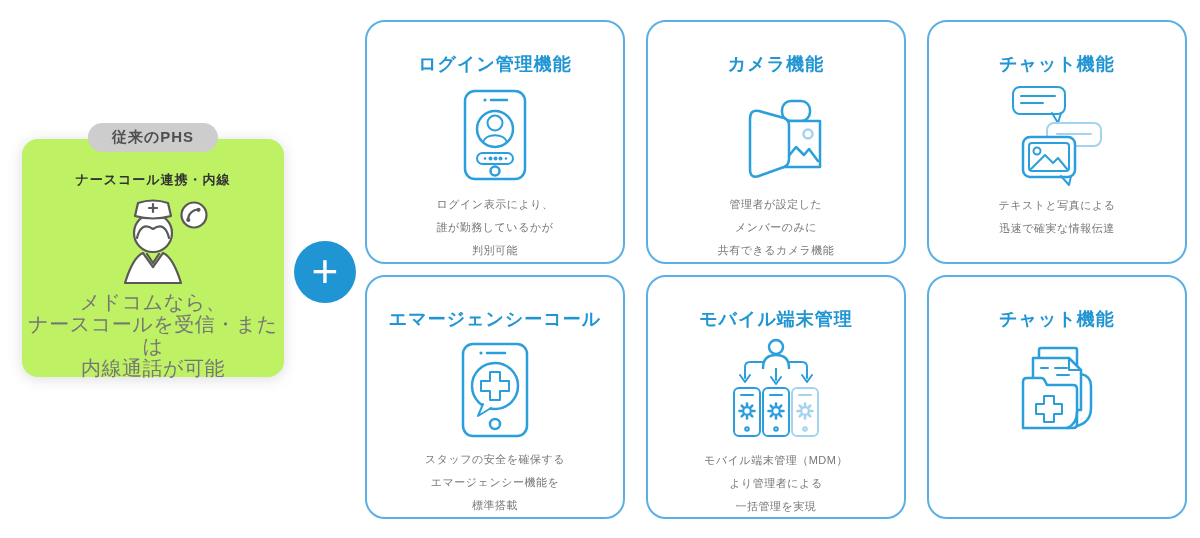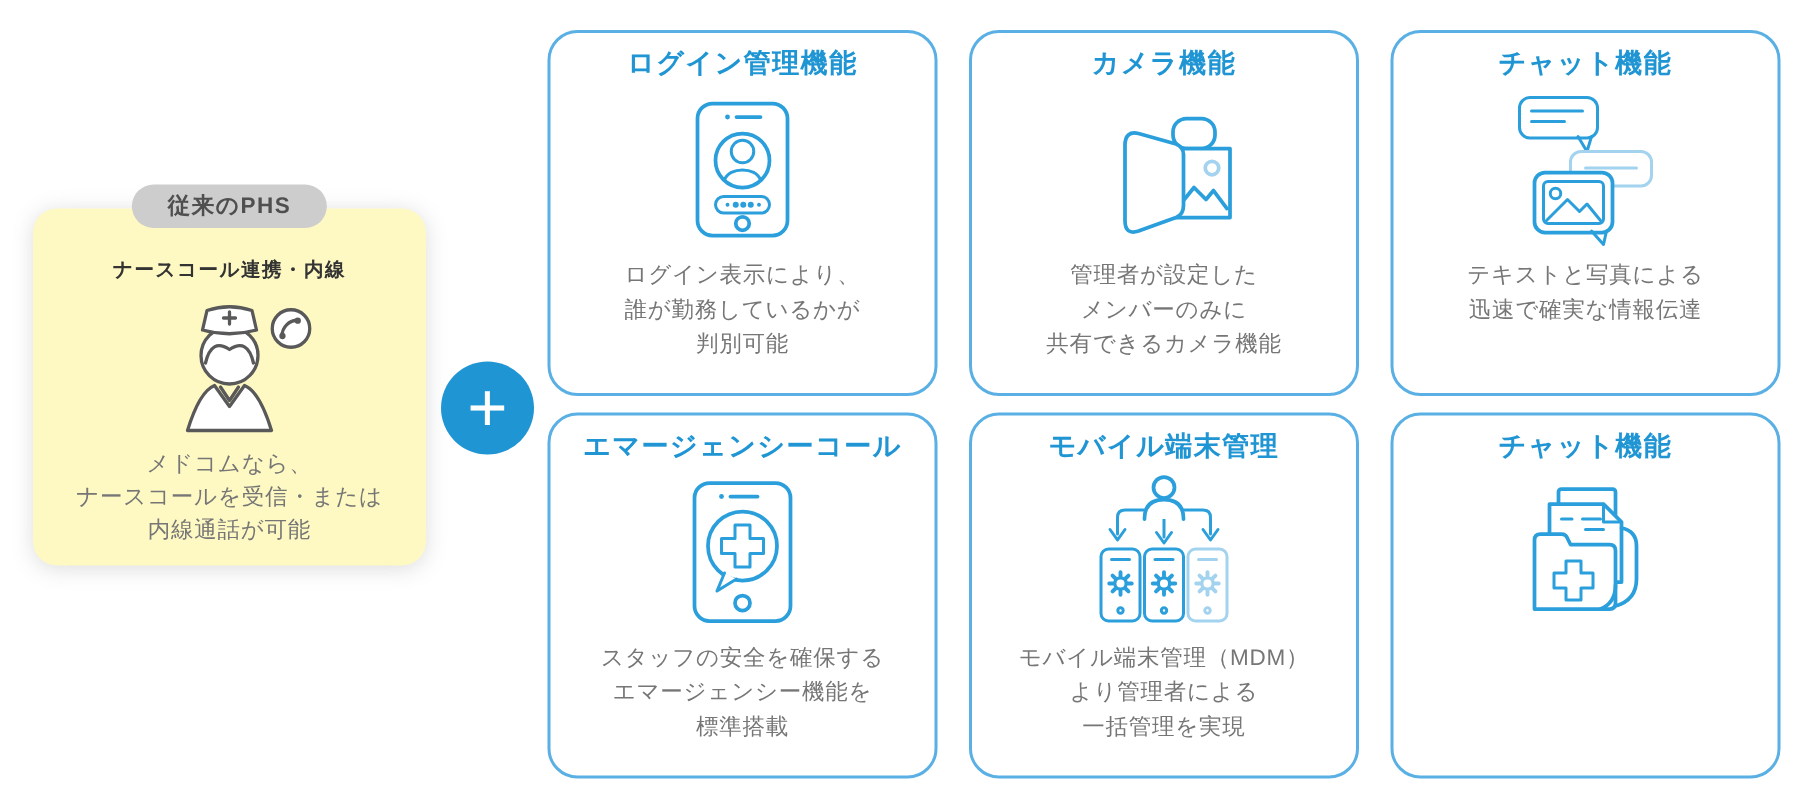--- a/index.html
+++ b/index.html
@@ -3,63 +3,63 @@
 <meta charset="utf-8">
 <style>
   html,body{margin:0;padding:0;background:#ffffff;}
   #canvas{
     position:relative;width:1200px;height:538px;background:#ffffff;overflow:hidden;
     font-family:"Liberation Sans","DejaVu Sans",sans-serif;
   }
   
   .phs-card{
     position:absolute;left:22px;top:139px;width:262px;height:238px;
-    background:#fef9c3;border-radius:16px;
+    background:#bef264;border-radius:16px;
     box-shadow:0 2px 14px rgba(100,100,100,.22);
     display:flex;flex-direction:column;align-items:center;box-sizing:border-box;
   }
   .phs-badge{
     position:absolute;top:-16px;left:50%;transform:translateX(-50%);
     background:var(--badge-bg);color:var(--badge-text);
     font-size:15px;font-weight:bold;letter-spacing:1px;
     padding:5px 24px;border-radius:17px;white-space:nowrap;
   }
   .phs-title{
     margin-top:32px;font-size:13px;font-weight:bold;color:var(--title-dark);
     letter-spacing:1px;text-align:center;
   }
   .phs-icon-box{height:104px;display:flex;align-items:center;justify-content:center;margin-top:4px;}
   .phs-desc{
-    margin-top:2px;font-size:15px;line-height:22px;color:var(--body-gray);
+    margin-top:2px;font-size:20px;line-height:22px;color:var(--body-gray);
     letter-spacing:0.5px;text-align:center;white-space:pre-line;
   }
   
   .plus-circle{
     position:absolute;left:294px;top:241px;width:62px;height:62px;border-radius:50%;
     background:var(--accent-blue);display:flex;align-items:center;justify-content:center;
   }
   .plus-circle span{color:#fff;font-size:46px;font-weight:400;line-height:1;margin-top:-3px;}
   
   .grid{
     position:absolute;left:365px;top:20px;
     display:grid;grid-template-columns:repeat(3,260px);grid-template-rows:244px 244px;
     column-gap:21px;row-gap:11px;
   }
   .feature-card{
     background:#fff;border:2px solid var(--card-border-blue);border-radius:20px;
     box-sizing:border-box;display:flex;flex-direction:column;align-items:center;
-    padding-top:8px;
+    padding-top:30px;
   }
   .feature-title{
     font-size:18px;font-weight:bold;color:var(--accent-blue);
     letter-spacing:1px;text-align:center;white-space:nowrap;
   }
   .icon-box{height:102px;display:flex;align-items:center;justify-content:center;margin-top:8px;}
   .feature-desc{
-    margin-top:8px;font-size:15px;line-height:23px;color:var(--body-gray);
+    margin-top:8px;font-size:11px;line-height:23px;color:var(--body-gray);
     letter-spacing:0.5px;text-align:center;white-space:pre-line;
   }
   
   .s-med{stroke:var(--icon-blue);fill:none;stroke-width:2.5;stroke-linecap:round;stroke-linejoin:round;}
   .s-med-f{stroke:var(--icon-blue);fill:#fff;stroke-width:2.5;stroke-linecap:round;stroke-linejoin:round;}
   .s-light{stroke:var(--icon-light-blue);fill:none;stroke-width:2.5;stroke-linecap:round;stroke-linejoin:round;}
   .s-light-f{stroke:var(--icon-light-blue);fill:#fff;stroke-width:2.5;stroke-linecap:round;stroke-linejoin:round;}
   .thin{stroke-width:2;}
   .f-med{fill:var(--icon-blue);stroke:none;}
   .c-med{color:var(--icon-blue);}

